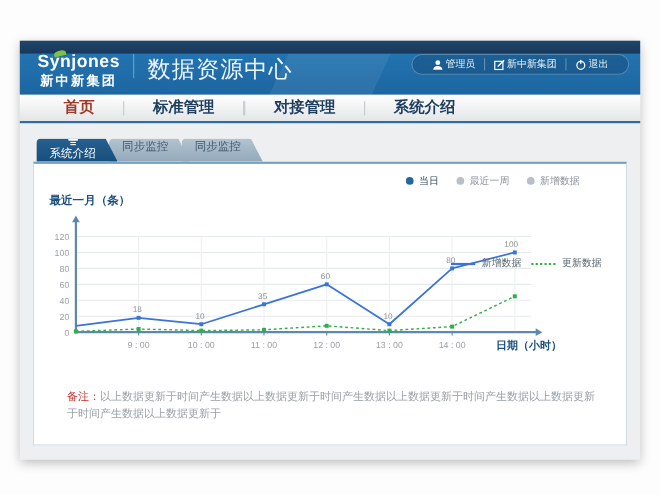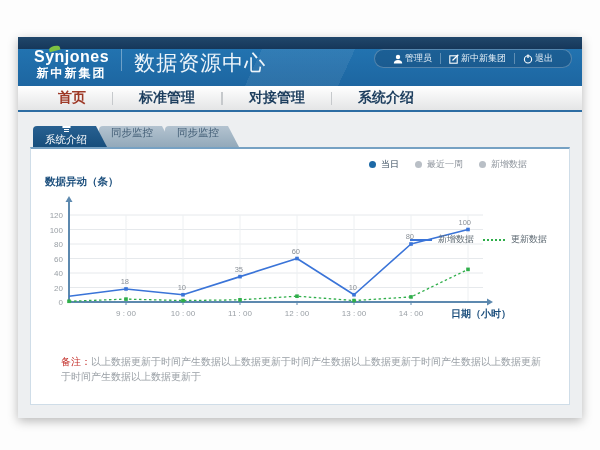--- a/index.html
+++ b/index.html
@@ -142,21 +142,21 @@
           <div class="filter">
             <span class="dot"></span>
             <span>最近一周</span>
           </div>
           <div class="filter">
             <span class="dot"></span>
             <span>新增数据</span>
           </div>
         </div>
 
-        <div class="y-title">数据异动（条）</div>
+        <div class="y-title">最近一月（条）</div>
 
         <svg id="chart-svg" width="540" height="150" viewBox="0 0 540 150">
             <line x1="38" y1="98.5" x2="452" y2="98.5" stroke="#e6e9ec" stroke-width="1"></line>
             <line x1="38" y1="84" x2="452" y2="84" stroke="#e6e9ec" stroke-width="1"></line>
             <line x1="38" y1="69.5" x2="452" y2="69.5" stroke="#e6e9ec" stroke-width="1"></line>
             <line x1="38" y1="55" x2="452" y2="55" stroke="#e6e9ec" stroke-width="1"></line>
             <line x1="38" y1="40.5" x2="452" y2="40.5" stroke="#e6e9ec" stroke-width="1"></line>
             <line x1="38" y1="26" x2="452" y2="26" stroke="#e6e9ec" stroke-width="1"></line>
             <line x1="95" y1="26" x2="95" y2="113" stroke="#edf0f2" stroke-width="1"></line>
             <line x1="152" y1="26" x2="152" y2="113" stroke="#edf0f2" stroke-width="1"></line>

